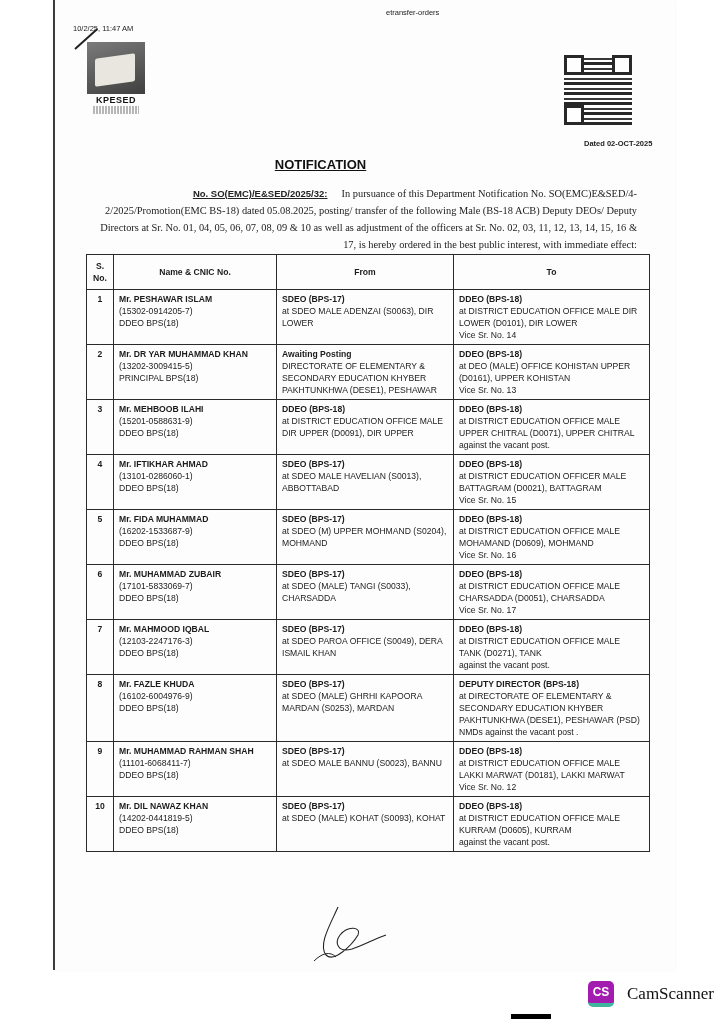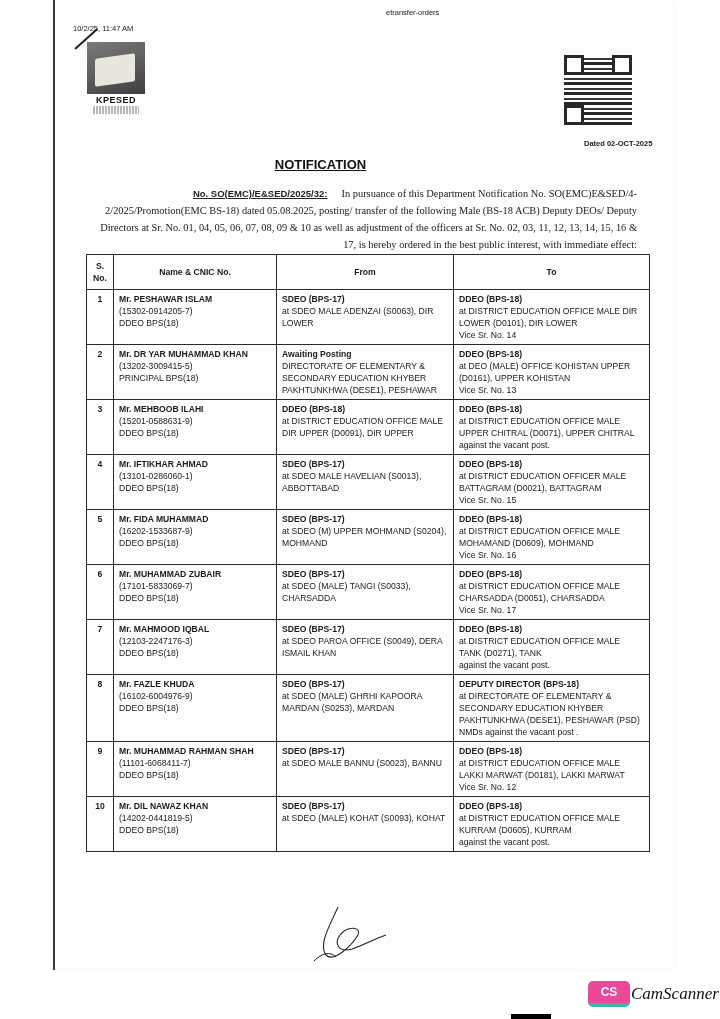--- a/index.html
+++ b/index.html
@@ -30,22 +30,22 @@
   table.orders th{font-weight:bold;text-align:center;vertical-align:middle;height:30px;padding:2px;}
   table.orders th.sno{width:22px;}
   table.orders th.name{width:158px;}
   table.orders th.from{width:172px;}
   td.sno{text-align:center;font-weight:bold;}
   td .nm{font-weight:bold;display:block;}
   td .bold{font-weight:bold;display:block;}
   td span.line{display:block;}
   .signature{position:absolute;left:308px;top:905px;width:80px;height:60px;}
   .cs{position:absolute;left:588px;top:981px;display:flex;align-items:center;}
-  .cs .badge{width:42px;height:26px;border-radius:5px;background:#ec4899;color:#fff;font-weight:bold;font-size:12px;display:flex;align-items:center;justify-content:center;border-bottom:4px solid #3fb59d;box-sizing:border-box;}
-  .cs .txt{font-family:"Liberation Serif",serif;font-size:17px;margin-left:1px;color:#111;font-style:italic;}
+  .cs .badge{width:26px;height:26px;border-radius:5px;background:#a21caf;color:#fff;font-weight:bold;font-size:12px;display:flex;align-items:center;justify-content:center;border-bottom:4px solid #3fb59d;box-sizing:border-box;}
+  .cs .txt{font-family:"Liberation Serif",serif;font-size:17px;margin-left:13px;color:#111;}
   .bottom-bar{position:absolute;left:511px;top:1014px;width:40px;height:5px;background:#000;}
 </style>
 </head>
 <body>
 
 <div class="page"></div>
 
 <div class="print-stamp">10/2/25, 11:47 AM</div>
 <div class="print-src">etransfer-orders</div>
 <div class="pen-mark"></div>

